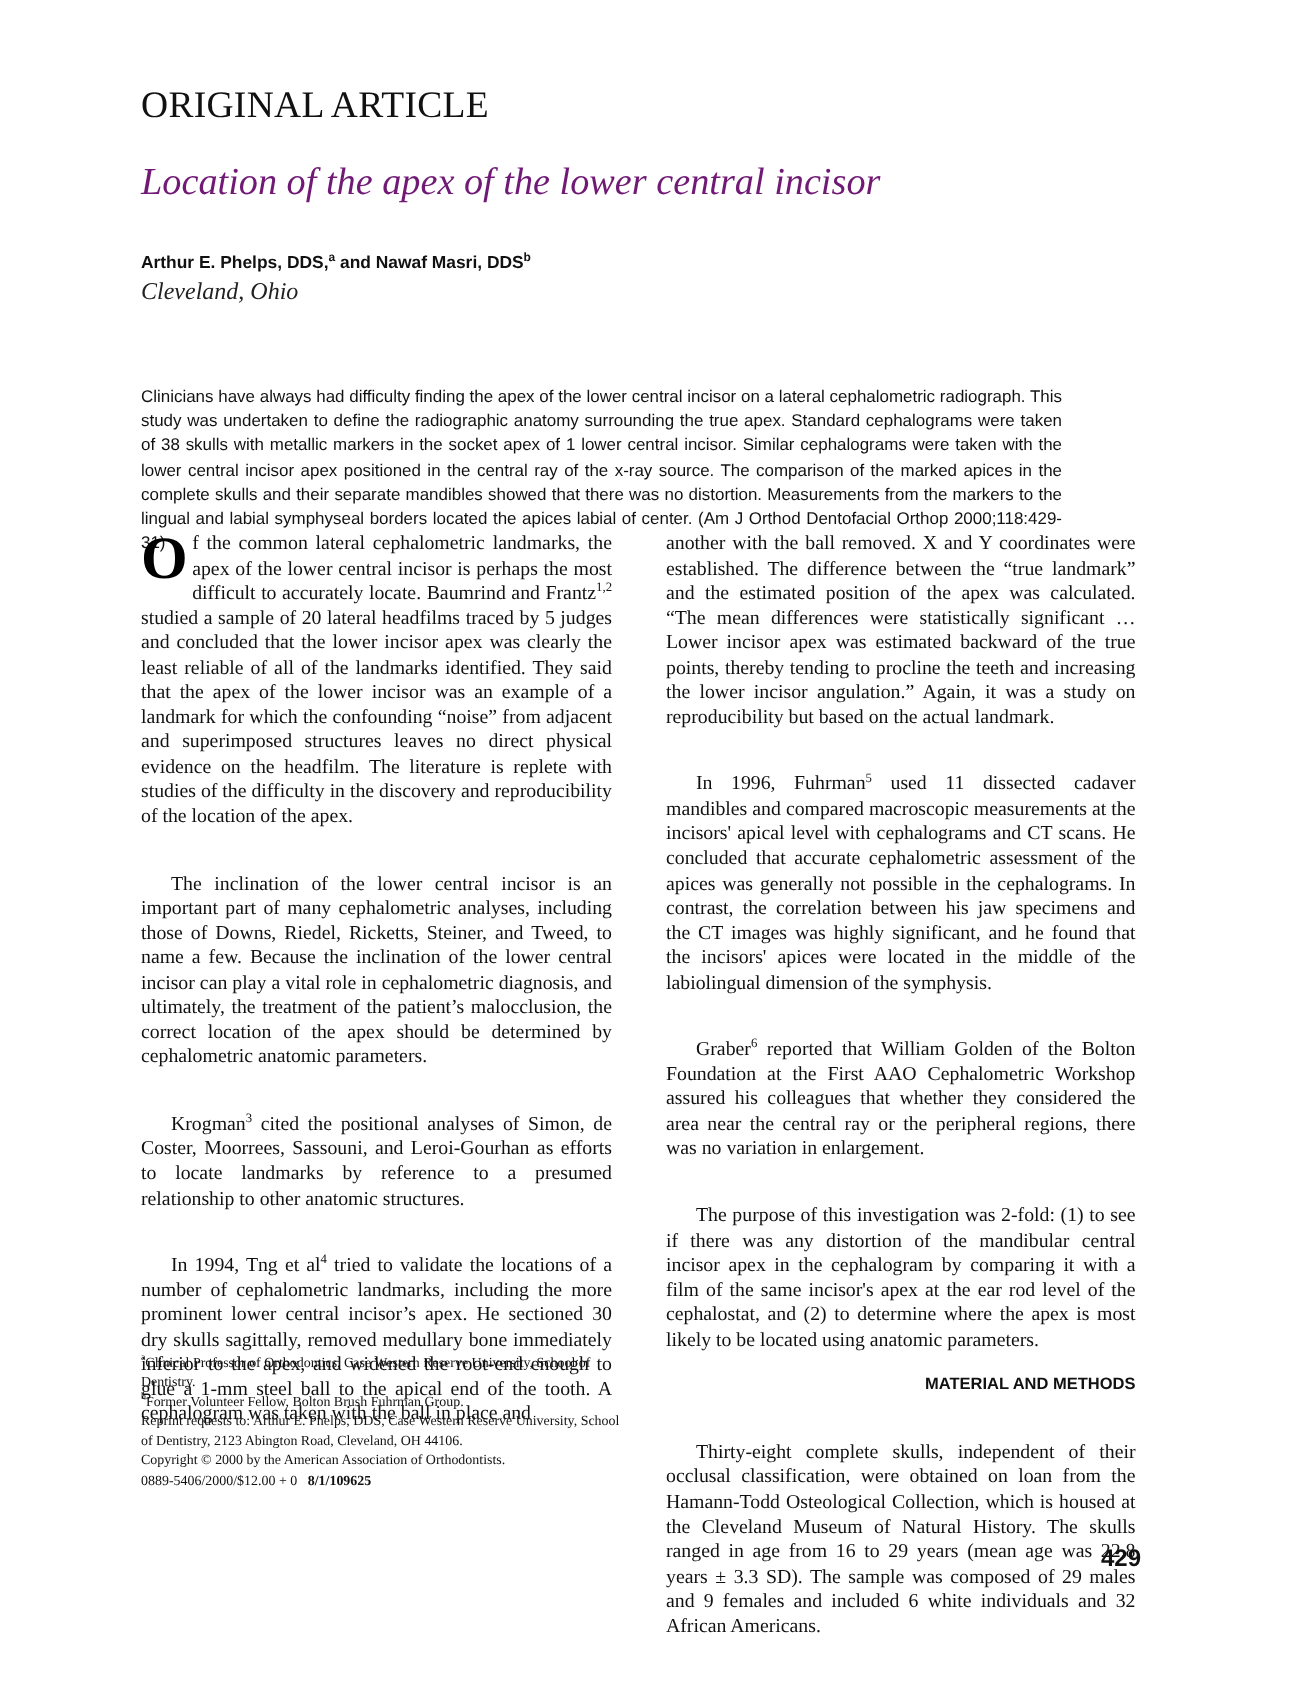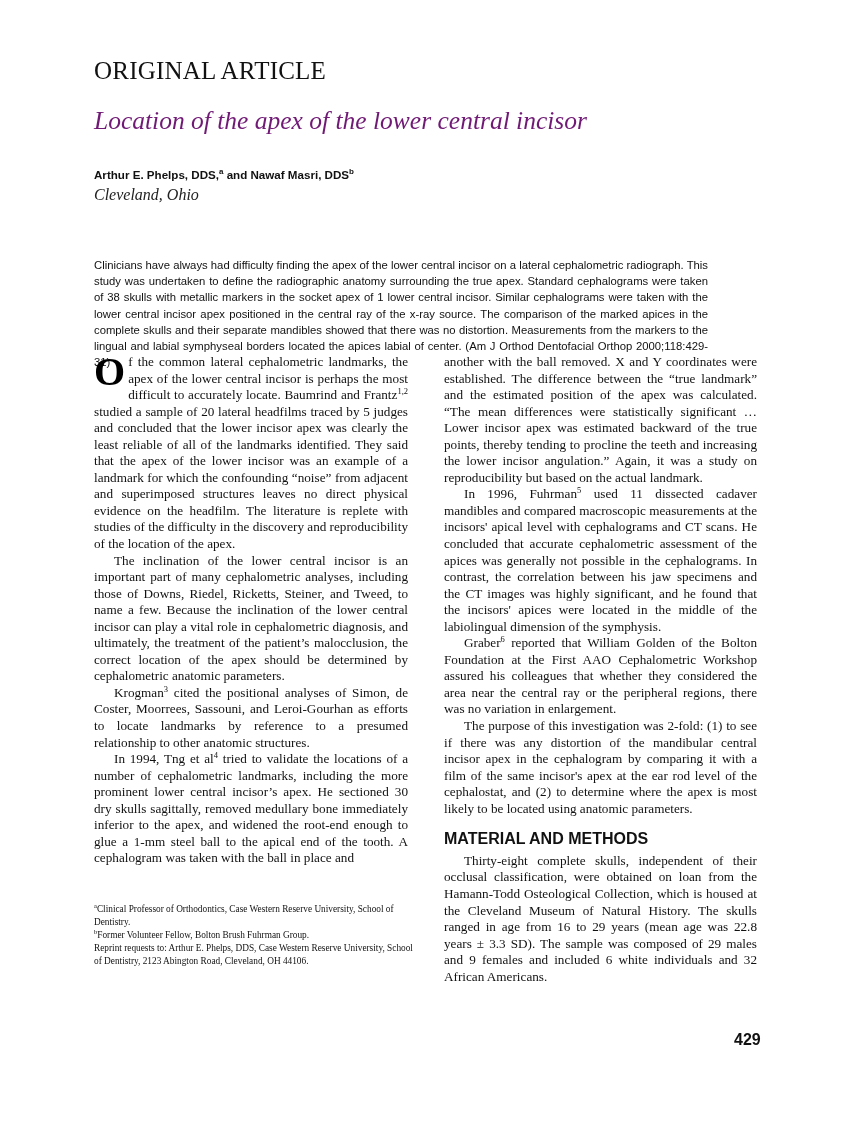--- a/index.html
+++ b/index.html
@@ -8,24 +8,24 @@
   .section-label { position: absolute; left: 82px; top: 57px; font-family: "Liberation Serif", serif; font-size: 25px; letter-spacing: 0.2px; color: #111; }
   .title { position: absolute; left: 82px; top: 106px; font-family: "Liberation Serif", serif; font-style: italic; font-size: 25.5px; color: #701a75; }
   .authors { position: absolute; left: 82px; top: 167px; font-family: "Liberation Sans", sans-serif; font-weight: bold; font-size: 11.6px; color: #111; }
   .authors sup { font-size: 8px; font-weight: bold; }
   .location { position: absolute; left: 82px; top: 186px; font-family: "Liberation Serif", serif; font-style: italic; font-size: 16px; color: #222; }
   .abstract { position: absolute; left: 82px; top: 217px; width: 614px; font-family: Liberation Sans, sans-serif; font-size: 11.3px; line-height: 16.2px; text-align: justify; color: #111; margin-top: 40px; }
   .col { position: absolute; font-family: "Liberation Serif", serif; font-size: 13.2px; line-height: 16.55px; text-align: justify; color: #111; }
   .col-left { left: 82px; top: 354px; width: 314px; }
   .col-right { left: 432px; top: 354px; width: 313px; }
   .col p { margin: 0; }
-  .col p.indent { text-indent: 20px; }
+  .col p.indent { text-indent: 20px; margin-top: 28px; }
   .dropcap { float: left; font-family: "Liberation Serif", serif; font-weight: bold; font-size: 40px; line-height: 32px; margin: 2px 3px 0 0; color: #000; }
   sup.ref { font-size: 8.5px; line-height: 0; vertical-align: 5px; }
-  .heading { font-family: "Liberation Sans", sans-serif; font-weight: bold; font-size: 16px; margin: 14px 0 5px 0 !important; text-align: left; }
+  .heading { font-family: "Liberation Sans", sans-serif; font-weight: bold; font-size: 11px; margin: 14px 0 5px 0 !important; text-align: right; }
   .footnotes { position: absolute; left: 82px; top: 903px; width: 320px; font-family: "Liberation Serif", serif; font-size: 9.3px; line-height: 13.1px; color: #111; }
   .footnotes div { margin: 0; }
   .footnotes sup { font-size: 6.5px; line-height: 0; }
   .footnotes b { font-family: "Liberation Serif", serif; }
   .page-number { position: absolute; left: 722px; top: 1031px; font-family: "Liberation Sans", sans-serif; font-weight: bold; font-size: 16px; color: #111; }
 </style>
 </head>
 <body>
 
 <div class="page">
@@ -51,16 +51,18 @@
     <p class="indent"><span>Graber</span><sup class="ref">6</sup><span> reported that William Golden of the Bolton Foundation at the First AAO Cephalometric Workshop assured his colleagues that whether they considered the area near the central ray or the peripheral regions, there was no variation in enlargement.</span></p>
     <p class="indent">The purpose of this investigation was 2-fold: (1) to see if there was any distortion of the mandibular central incisor apex in the cephalogram by comparing it with a film of the same incisor's apex at the ear rod level of the cephalostat, and (2) to determine where the apex is most likely to be located using anatomic parameters.</p>
     <p class="heading">MATERIAL AND METHODS</p>
     <p class="indent">Thirty-eight complete skulls, independent of their occlusal classification, were obtained on loan from the Hamann-Todd Osteological Collection, which is housed at the Cleveland Museum of Natural History. The skulls ranged in age from 16 to 29 years (mean age was 22.8 years ± 3.3 SD). The sample was composed of 29 males and 9 females and included 6 white individuals and 32 African Americans.</p>
   </div>
 
   <div class="footnotes">
     <div><sup>a</sup><span>Clinical Professor of Orthodontics, Case Western Reserve University, School of Dentistry.</span></div>
     <div><sup>b</sup><span>Former Volunteer Fellow, Bolton Brush Fuhrman Group.</span></div>
     <div>Reprint requests to: Arthur E. Phelps, DDS, Case Western Reserve University, School of Dentistry, 2123 Abington Road, Cleveland, OH 44106.</div>
+    <div>Copyright © 2000 by the American Association of Orthodontists.</div>
+    <div><span>0889-5406/2000/$12.00 + 0</span>&nbsp;&nbsp;&nbsp;<b>8/1/109625</b></div>
   </div>
 
   <div class="page-number">429</div>
 </div>
 
 </body></html>

